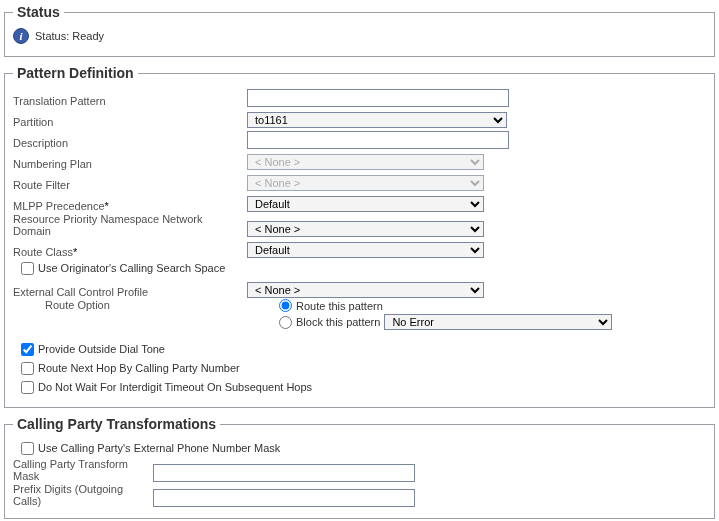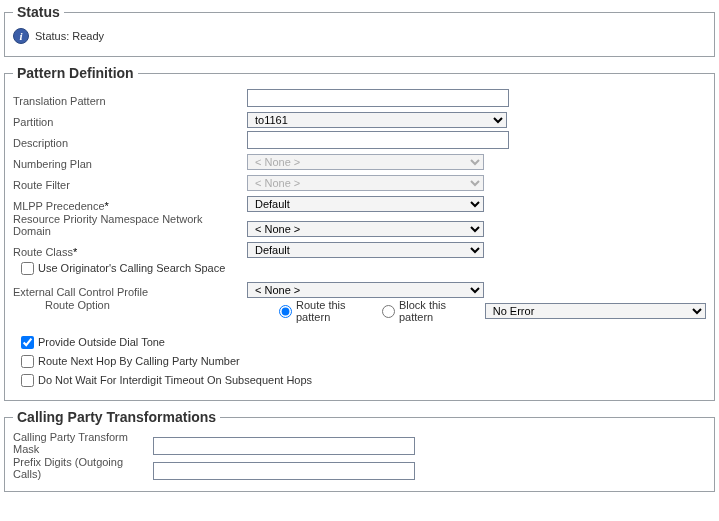--- a/index.html
+++ b/index.html
@@ -89,21 +89,21 @@
   .cb-row {
     display: flex;
     align-items: center;
     gap: 4px;
     min-height: 18px;
     margin: 1px 0;
   }
   .cb-row.indent { padding-left: 8px; }
   .radio-group {
     display: flex;
-    flex-direction: row;
+    flex-direction: column;
     gap: 2px;
   }
   .radio-line {
     display: flex;
     align-items: center;
     gap: 4px;
   }
   input[type="checkbox"], input[type="radio"] {
     margin: 0;
     width: 13px;
@@ -248,20 +248,24 @@
 
   <div class="cb-row indent">
     <input type="checkbox" style="">
     <span>Do Not Wait For Interdigit Timeout On Subsequent Hops</span>
   </div>
 </fieldset>
 
 <fieldset class="cp">
   <legend>Calling Party Transformations</legend>
 
+  <div class="cb-row indent">
+    <input type="checkbox" style="">
+    <span>Use Calling Party's External Phone Number Mask</span>
+  </div>
 
   <div class="form-row">
     <div class="label-col">Calling Party Transform Mask</div>
     <div class="input-col">
       <input type="text" class="w-std" value="" style="">
     </div>
   </div>
 
   <div class="form-row">
     <div class="label-col">Prefix Digits (Outgoing Calls)</div>

